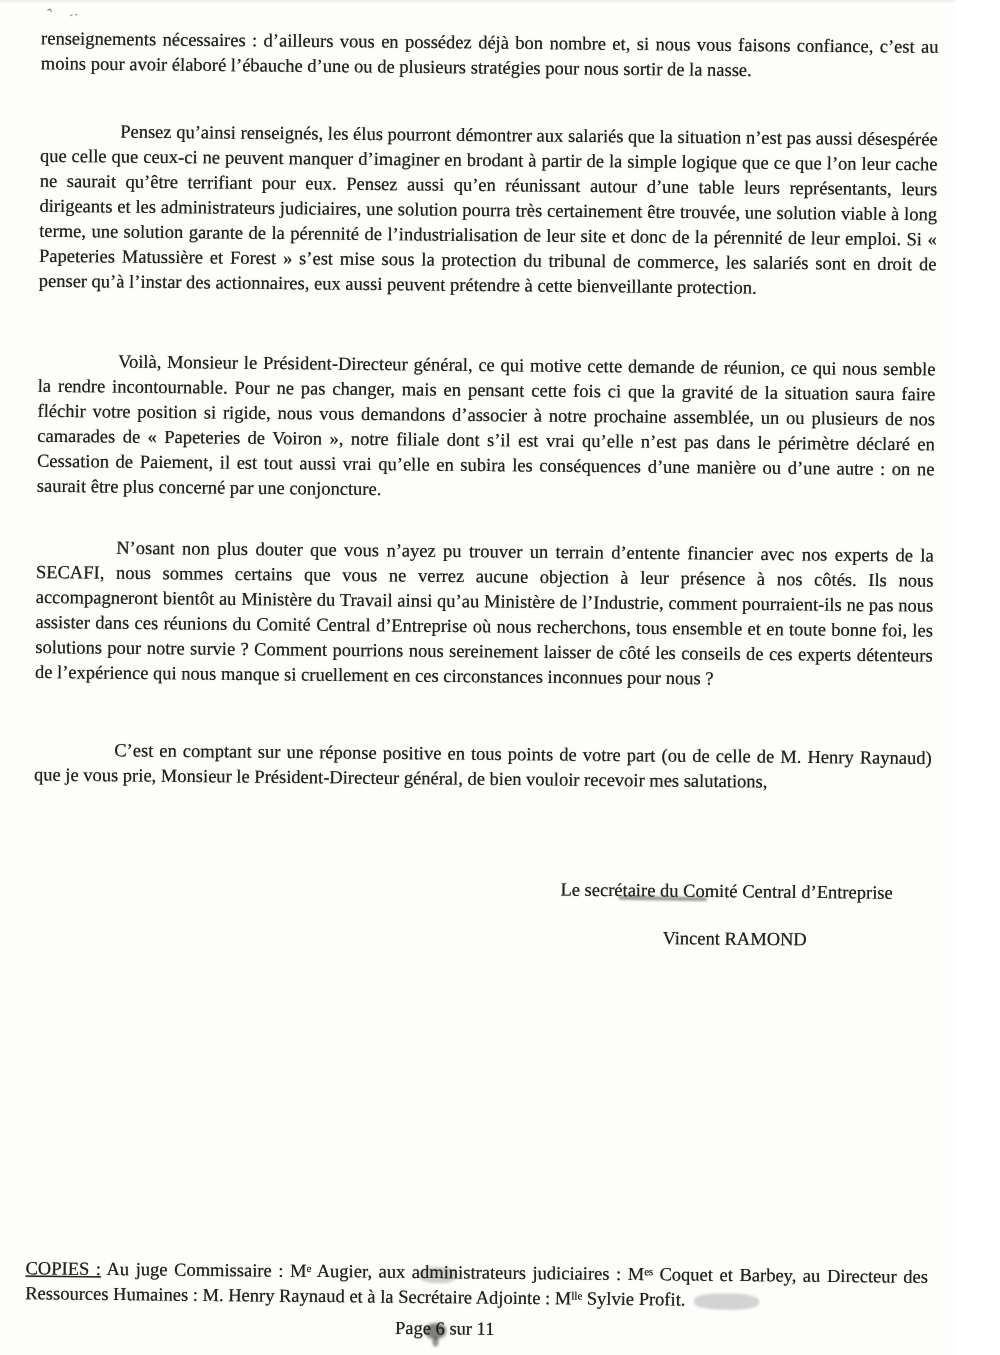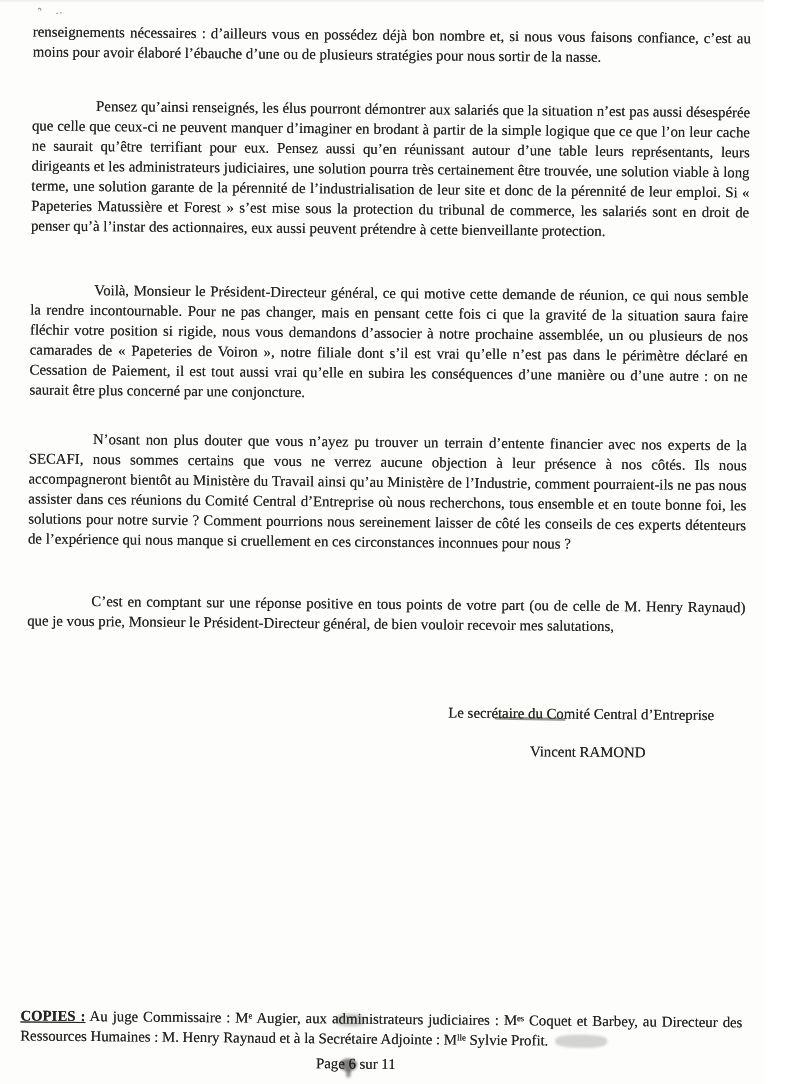--- a/index.html
+++ b/index.html
@@ -59,21 +59,21 @@
     position: absolute;
     top: 1009px; left: 25px;
     width: 722px;
     margin: 0;
     font-size: 14.8px;
     line-height: 20px;
     text-align: justify;
     text-shadow: 0 0 0.6px rgba(35,33,30,0.75);
   }
   .copies-label {
-    font-weight: bold;
+    font-weight: normal;
     text-decoration: underline;
   }
   .page-number {
     position: absolute;
     top: 1056px; left: 321px;
     font-size: 14.8px;
     white-space: nowrap;
     text-shadow: 0 0 0.6px rgba(35,33,30,0.75);
   }
   

